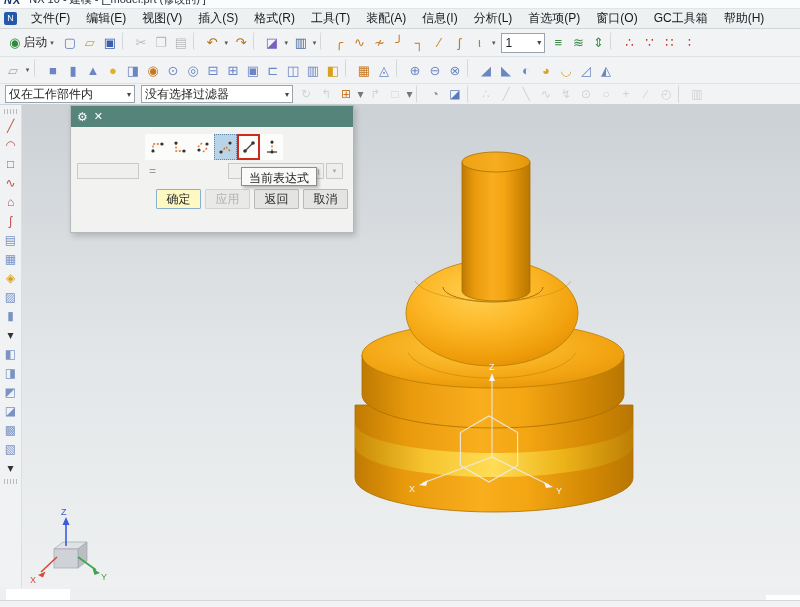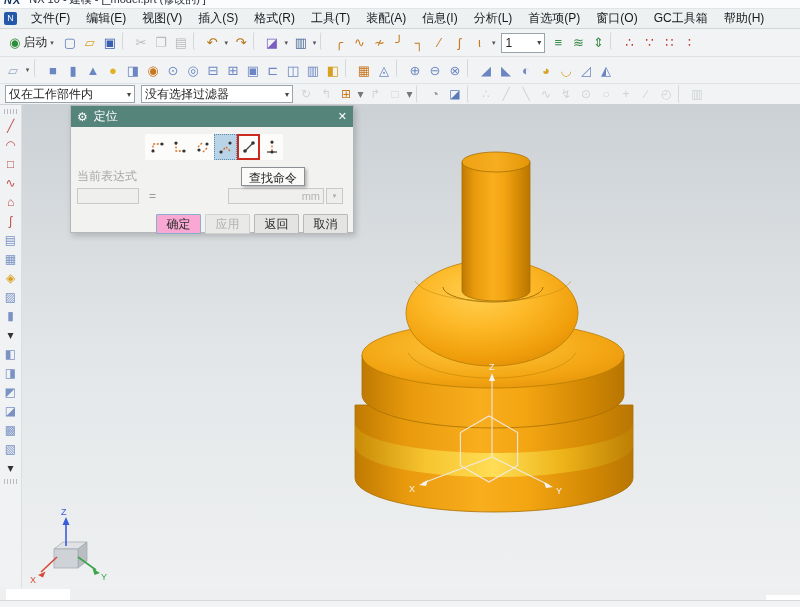--- a/index.html
+++ b/index.html
@@ -95,21 +95,21 @@
   #expr-row { display:flex; align-items:center; margin:3px 0 0 6px; }
   .expr-input { width:62px; height:16px; background:#efefee; border:1px solid #c9c9c8; }
   #expr-eq { margin:0 6px 0 10px; font-size:12px; color:#9a9a9a; }
   .expr-value { width:96px; height:16px; margin-left:66px; background:#efefee; border:1px solid #c9c9c8;
     font-size:11px; color:#b5b5b5; text-align:right; padding:1px 3px; }
   .unit-dd { width:17px; height:16px; margin-left:2px; background:#eeeeec; border:1px solid #c9c9c8;
     font-size:7px; color:#aaa; display:flex; align-items:center; justify-content:center; }
   #dlg-buttons { display:flex; gap:4px; margin:10px 0 0 85px; }
   .dbtn { width:45px; height:20px; font-size:12px; display:flex; align-items:center; justify-content:center;
     background:#e4e4e3; border:1px solid #b9b9b9; color:#2c2c2c; border-radius:1px; }
-  .dbtn.primary { background:#f9a8d4; border-color:#8ab0d0; }
+  .dbtn.primary { background:#fef9c3; border-color:#8ab0d0; }
   .dbtn.disabled { color:#b2b2b2; background:#e9e9e8; border-color:#d2d2d1; }
 
   #tooltip { position:absolute; left:241px; top:167px; height:19px; padding:2px 7px; background:#fafaf9;
     border:1px solid #8a8f94; box-shadow:2px 2px 3px rgba(0,0,0,.25); font-size:12px; color:#1c1c1c;
     z-index:6; white-space:nowrap; }
 </style>
 </head>
 <body>
 
 <div id="app">
@@ -375,21 +375,20 @@
         <span class="tbi" style="color: rgb(122, 147, 196);">▩</span>
         <span class="tbi" style="color: rgb(122, 147, 196);">▧</span>
         <span class="tbi dd" style="color: rgb(51, 51, 51);">▾</span>
       </span>
     <span class="railhandle"></span>
   </div>
 
   <div id="dialog">
     <div id="dialog-title">
       <span class="gear">⚙</span>
-      <span class="dtitle">定位</span>
       <span class="close">✕</span>
     </div>
 
     <div id="constraint-strip">
       <span class="cbtn">
         <svg width="16" height="16">
           <path d="M4,12 L4,5 L13,5" fill="none" stroke="#d4691e" stroke-width="1.3" stroke-dasharray="2,1.6"></path>
           <circle cx="4" cy="12" r="1.6" fill="#333"></circle>
             <circle cx="13" cy="5" r="1.6" fill="#333"></circle>
         </svg>
@@ -425,37 +424,36 @@
       <span class="cbtn">
         <svg width="16" height="16">
           <path d="M8,3 L8,12" fill="none" stroke="#d4691e" stroke-width="1.3" stroke-dasharray="2,1.6"></path>
           <path d="M3,13 L13,13" fill="none" stroke="#444" stroke-width="1.3"></path>
           <circle cx="8" cy="3" r="1.6" fill="#333"></circle>
             <circle cx="8" cy="13" r="1.6" fill="#333"></circle>
         </svg>
       </span>
     </div>
 
-    <div id="expr-label">当前表达式</div>
     <div id="expr-row">
       <span class="expr-input"></span>
       <span id="expr-eq">=</span>
       <span class="expr-value">mm</span>
       <span class="unit-dd">▾</span>
     </div>
 
     <div id="dlg-buttons">
       <span class="dbtn primary">确定</span>
       <span class="dbtn disabled">应用</span>
       <span class="dbtn">返回</span>
       <span class="dbtn">取消</span>
     </div>
   </div>
 
-  <div id="tooltip">查找命令</div>
+  <div id="tooltip">当前表达式</div>
 
   <div id="statusband">
     <span class="statusfield" id="statusfield-left"></span>
     <span class="statusfield" id="statusfield-right"></span>
   </div>
   <div id="bottomrow">
     <span style="display:flex;gap:14px">
         <span class="tbi" style="color: rgb(122, 135, 176);">▪</span>
         <span class="tbi" style="color: rgb(176, 138, 90);">▪</span>
         <span class="tbi" style="color: rgb(106, 154, 120);">▪</span>

